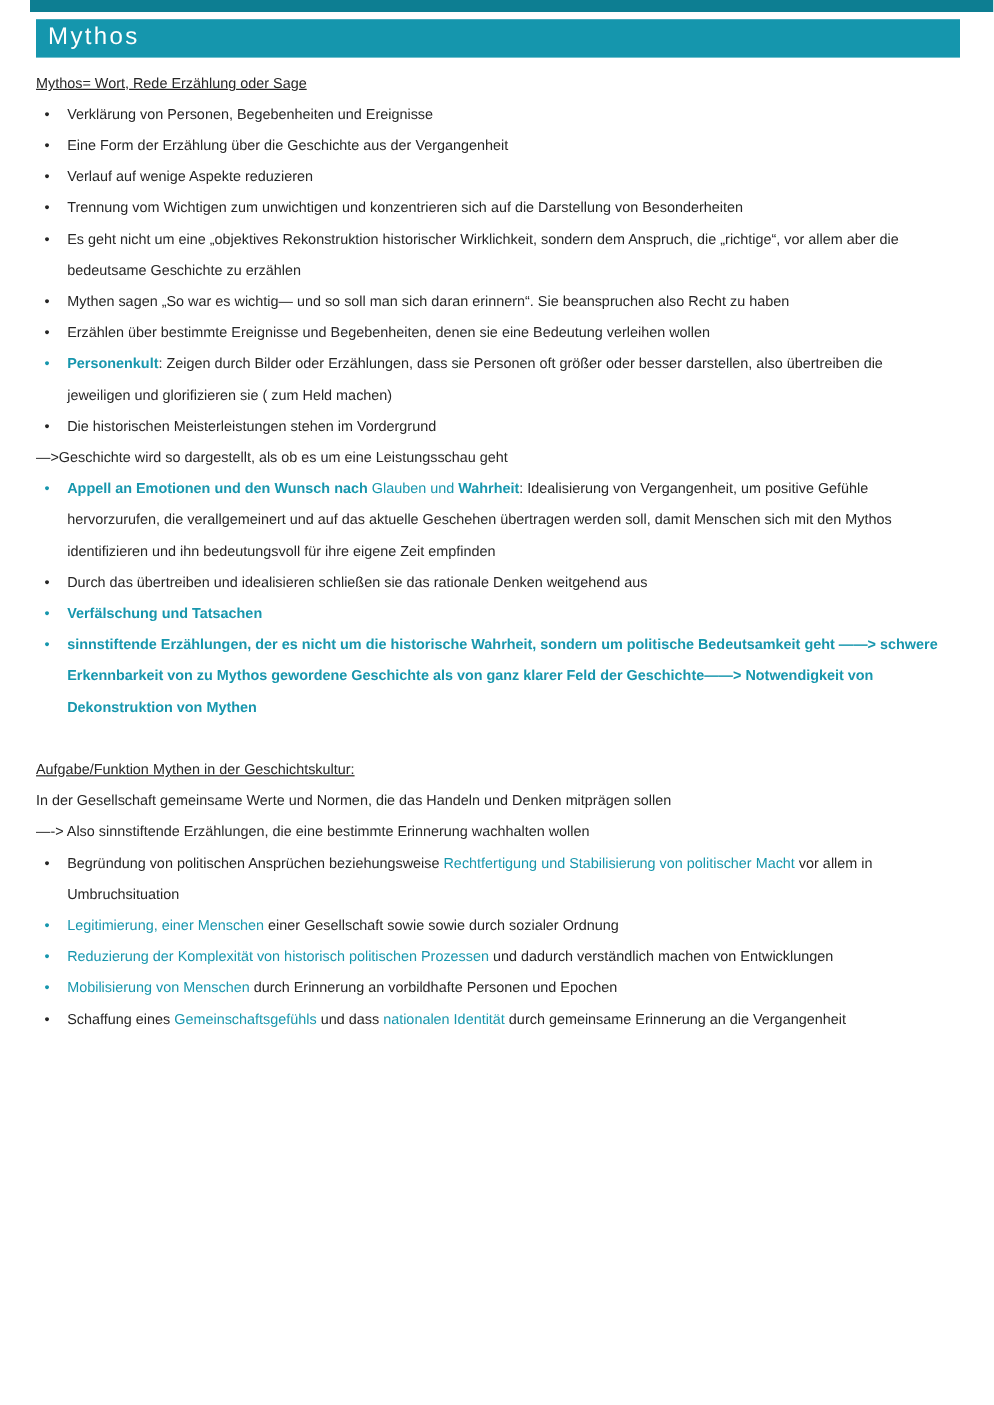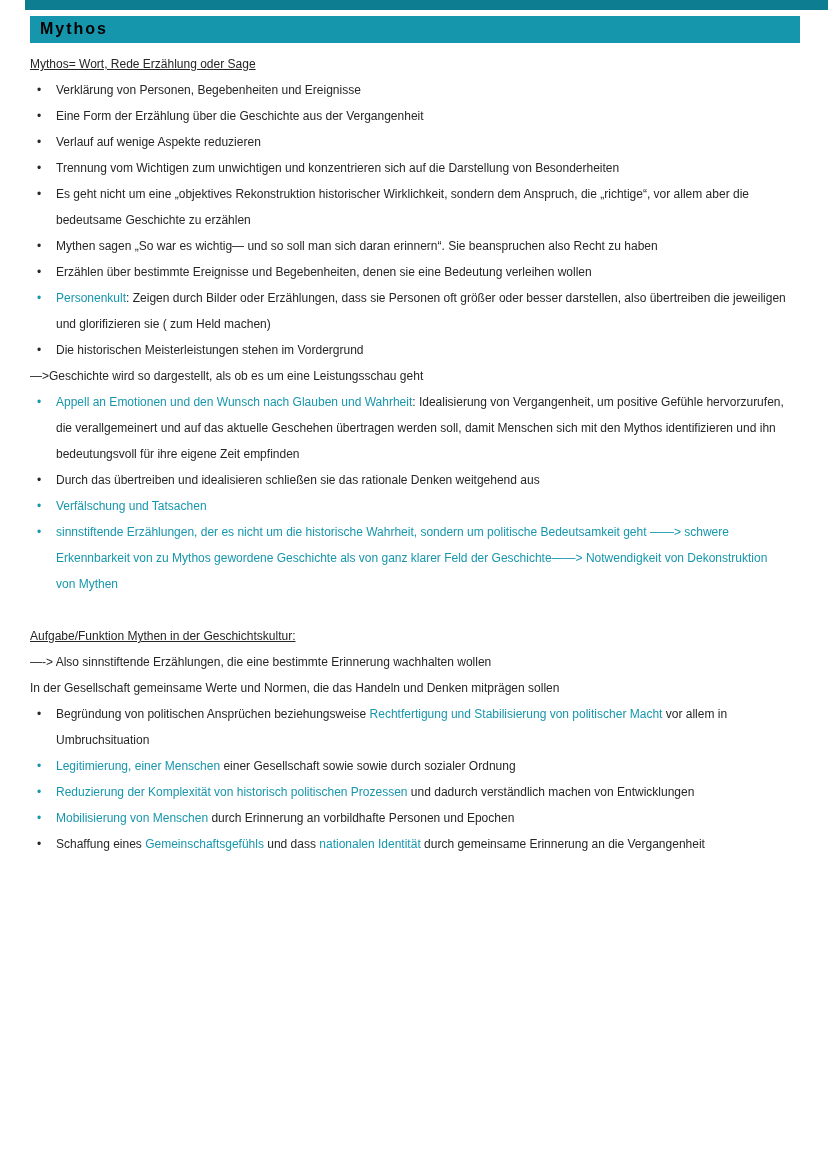--- a/index.html
+++ b/index.html
@@ -23,40 +23,40 @@
     right: 0;
     height: 10px;
     background: #0d7e92;
   }
   .banner {
     margin: 16px 28px 8px 30px;
     background: #1596ad;
     padding: 4px 10px 5px 10px;
   }
   .banner-title {
-    font-weight: bold;
-    font-size: 16px;
+    font-weight: normal;
+    font-size: 20px;
     letter-spacing: 2px;
-    color: #000000;
+    color: #ffffff;
   }
   .content {
     margin: 0 38px 0 30px;
     font-size: 12px;
     line-height: 26px;
   }
   .heading span { text-decoration: underline; }
   .para, .heading { margin: 0; }
   .bullet { display: flex; }
   .bullet .dot {
     flex: 0 0 26px;
     padding-left: 7px;
   }
   .bullet .btxt { flex: 1 1 auto; }
   .teal  { color: #1796ad; }
-  .tealb { color: #1796ad; font-weight: normal; }
+  .tealb { color: #1796ad; font-weight: bold; }
   .u { text-decoration: underline; }
   .gap { height: 26px; }
 </style>
 </head>
 <body>
 
 <div class="page">
   <div class="top-strip"></div>
   <div class="banner">
     <span class="banner-title">Mythos</span>
@@ -111,22 +111,22 @@
       <div class="bullet">
         <span class="dot teal">•</span>
         <span class="btxt"><span class="tealb">Verfälschung und Tatsachen</span></span>
       </div>
       <div class="bullet">
         <span class="dot teal">•</span>
         <span class="btxt"><span class="tealb">sinnstiftende Erzählungen, der es nicht um die historische Wahrheit, sondern um politische Bedeutsamkeit geht ——&gt; schwere Erkennbarkeit von zu Mythos gewordene Geschichte als von ganz klarer Feld der Geschichte——&gt; Notwendigkeit von Dekonstruktion von Mythen</span></span>
       </div>
       <div class="gap"></div>
       <div class="heading"><span class="u">Aufgabe/Funktion Mythen in der Geschichtskultur:</span></div>
+      <div class="para"><span>In der Gesellschaft gemeinsame Werte und Normen, die das Handeln und Denken mitprägen sollen</span></div>
       <div class="para"><span>—-&gt; Also sinnstiftende Erzählungen, die eine bestimmte Erinnerung wachhalten wollen</span></div>
-      <div class="para"><span>In der Gesellschaft gemeinsame Werte und Normen, die das Handeln und Denken mitprägen sollen</span></div>
       <div class="bullet">
         <span class="dot">•</span>
         <span class="btxt"><span>Begründung von politischen Ansprüchen beziehungsweise </span><span class="teal">Rechtfertigung und Stabilisierung von politischer Macht</span><span> vor allem in Umbruchsituation</span></span>
       </div>
       <div class="bullet">
         <span class="dot teal">•</span>
         <span class="btxt"><span class="teal">Legitimierung, einer Menschen</span><span> einer Gesellschaft sowie sowie durch sozialer Ordnung</span></span>
       </div>
       <div class="bullet">
         <span class="dot teal">•</span>

